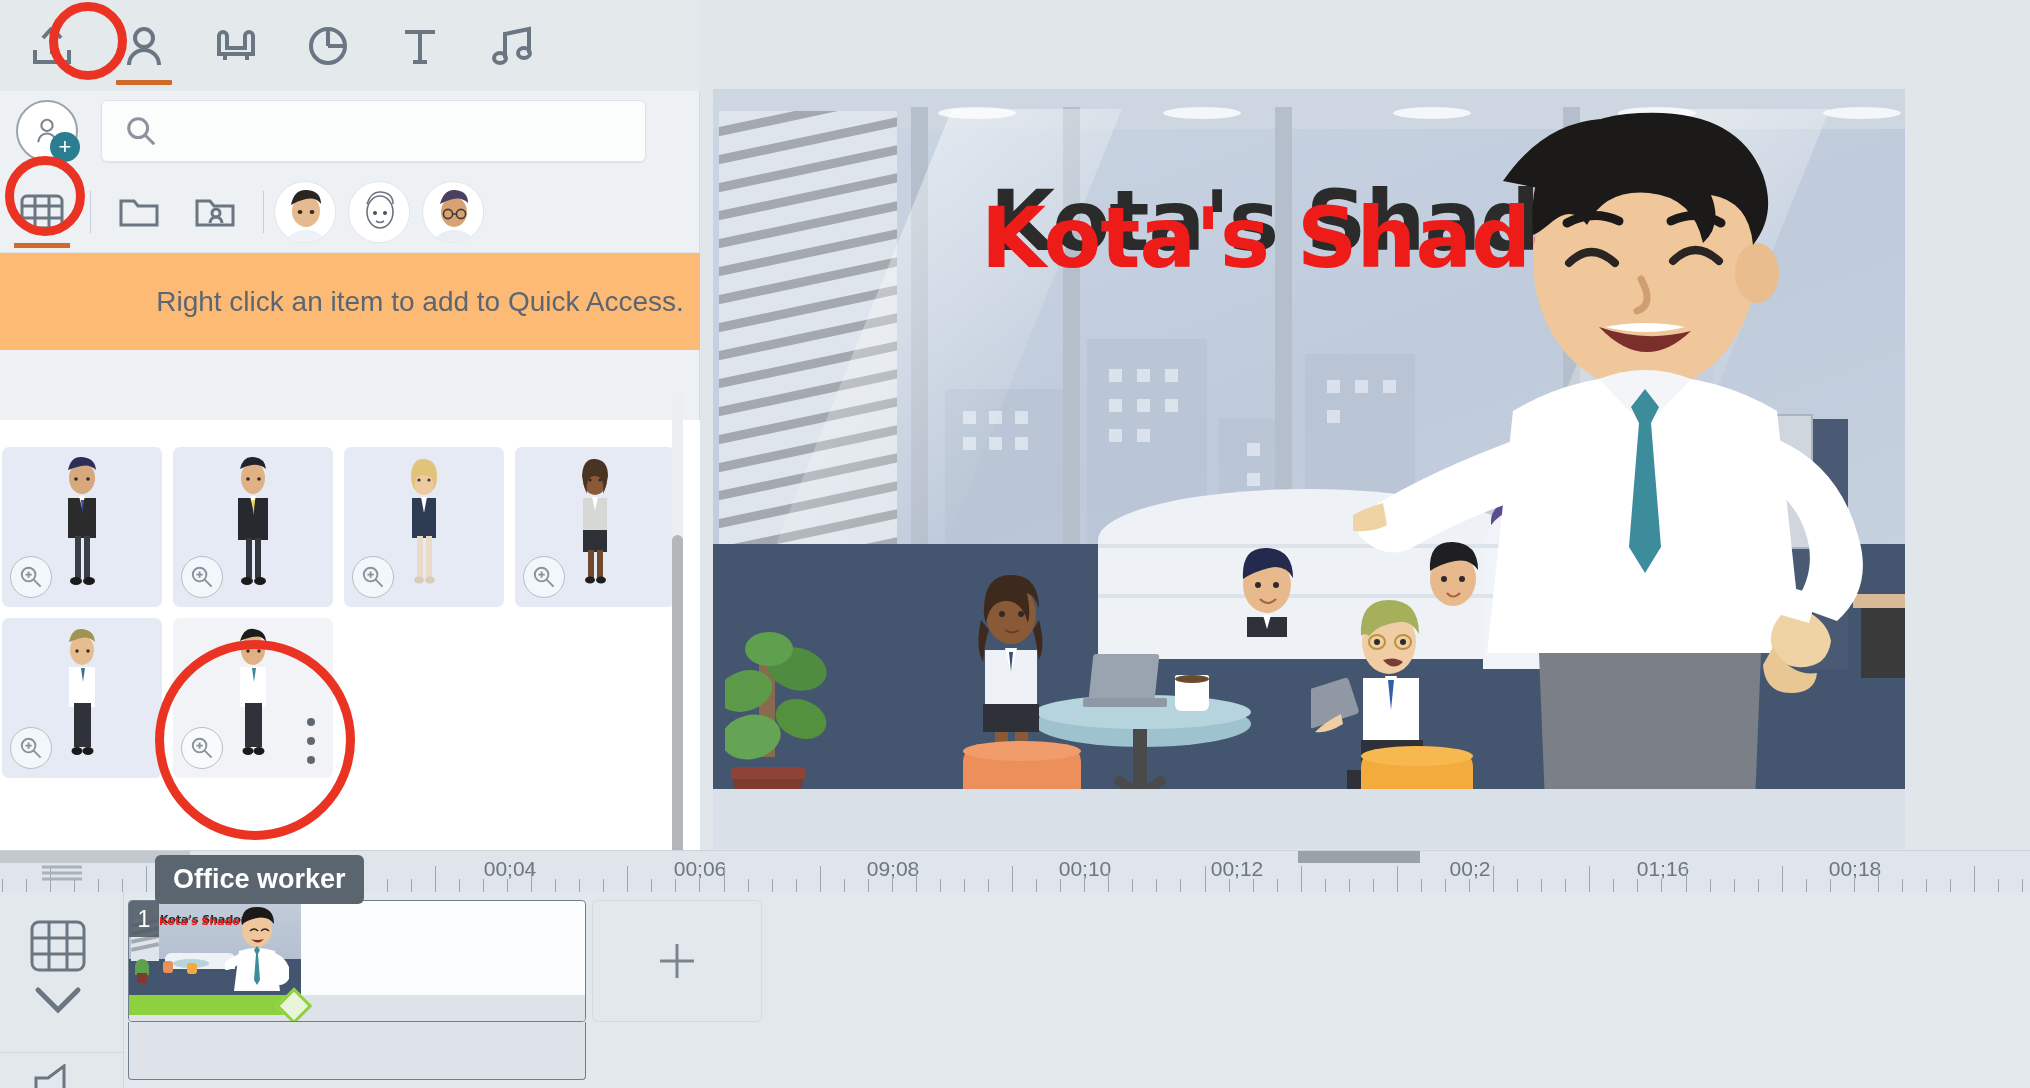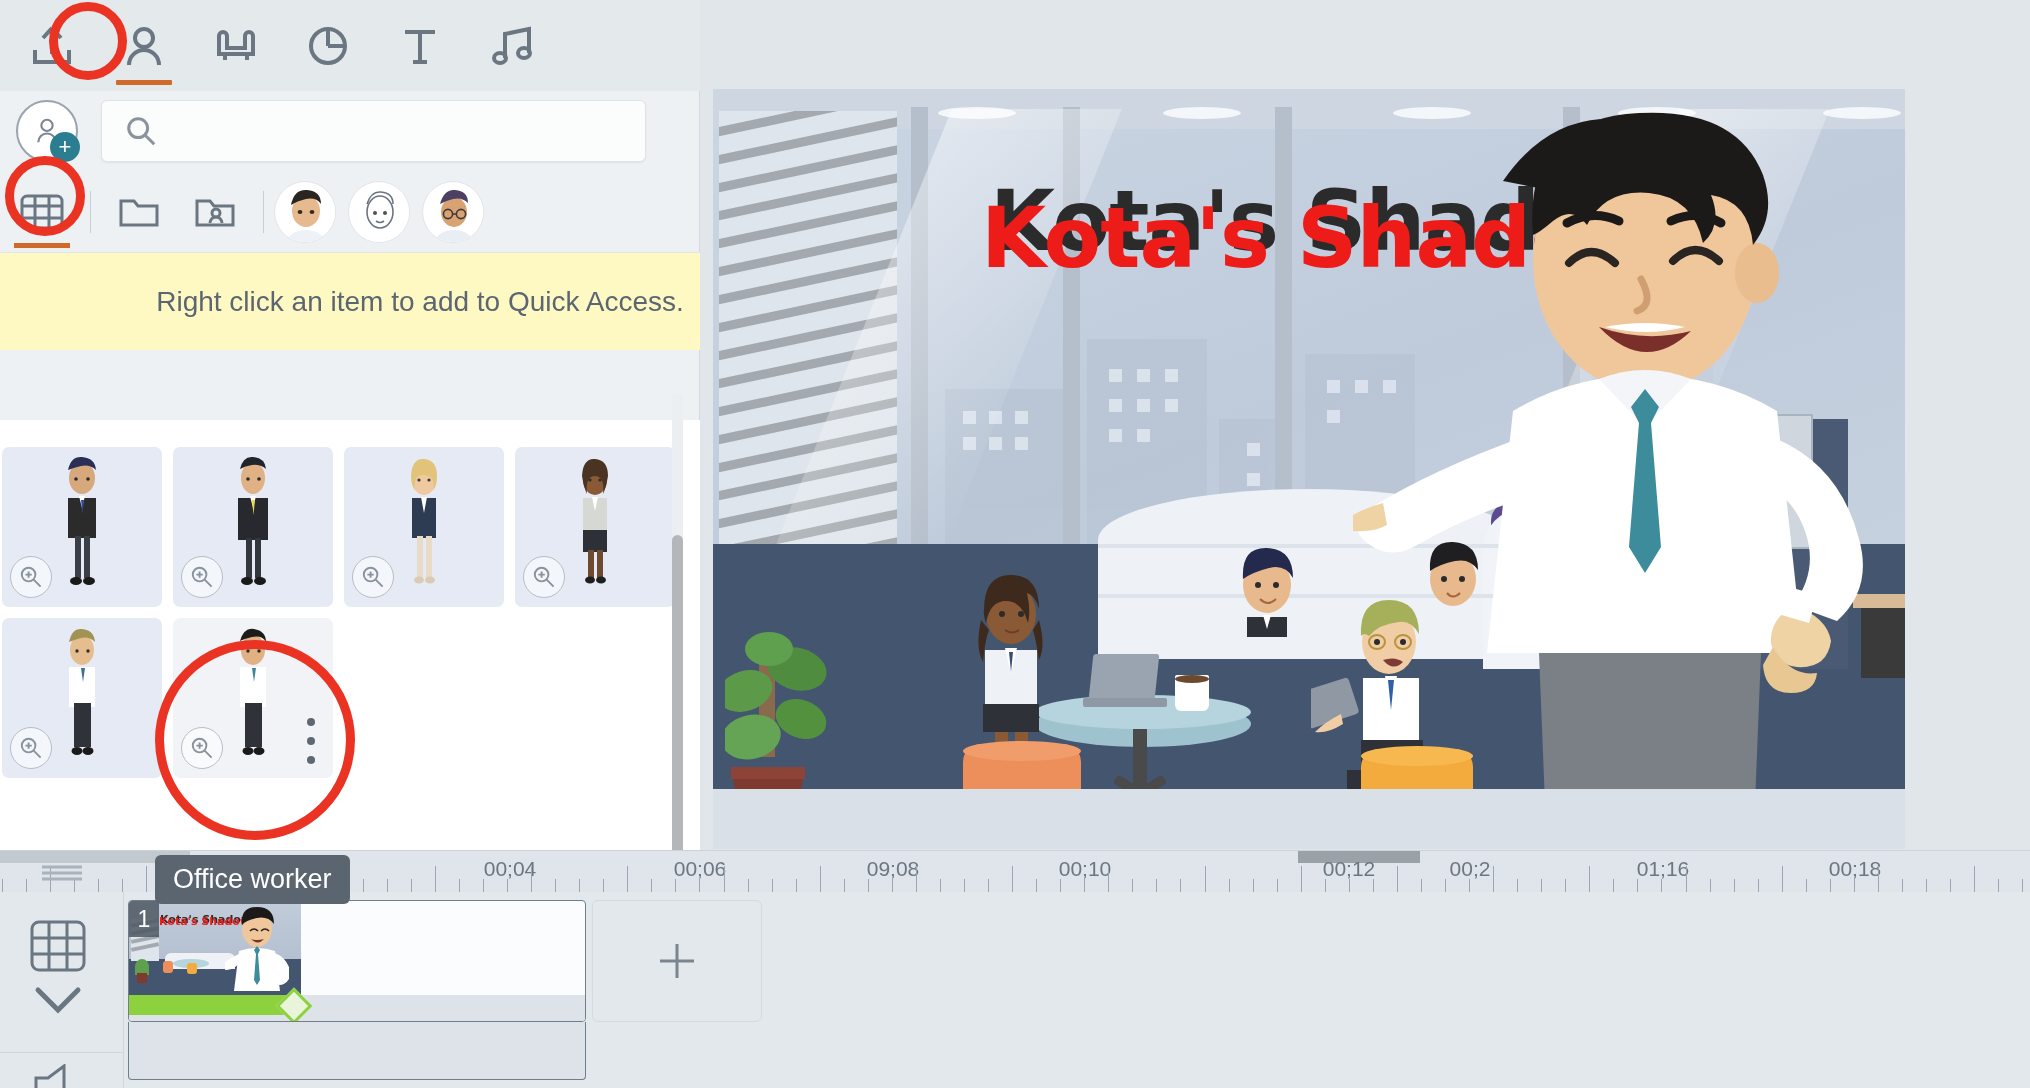--- a/index.html
+++ b/index.html
@@ -81,21 +81,21 @@
   .vdiv { width: 1px; height: 42px; background: #c6ced6; margin: 0 10px; }
   .avatar-chip {
     width: 62px; height: 62px; border-radius: 50%; background: #fff;
     border: 1px solid #e0e5e9; margin-right: 12px; overflow: hidden;
     position: relative; cursor: pointer; flex: 0 0 auto;
   }
 
   
   .hint-bar {
     position: absolute; left: 0; top: 161px; width: 840px; height: 98px;
-    background: #fef9c3; border-top: 1px solid #e2e6ea;
+    background: #fdba74; border-top: 1px solid #e2e6ea;
     display: flex; align-items: center; justify-content: center; text-align: right;
   }
   .hint-bar span { font-size: 28px; color: #5c6672; }
 
   
   .section-label {
     position: absolute; left: 0; top: 259px; width: 700px; height: 70px;
     background: #fff; display: flex; align-items: center; padding-left: 2px;
     border-bottom: 1px solid #eef1f3;
   }
@@ -138,21 +138,21 @@
   }
   .panel-scrollbar .thumb {
     position: absolute; left: 0; top: 142px; width: 11px; height: 322px;
     background: #b4b7b9; border-radius: 6px; cursor: pointer;
   }
 
   
   .tooltip {
     position: absolute; left: 155px; top: 855px; background: #5b6570;
     color: #fff; padding: 9px 18px; border-radius: 6px; font-size: 27px;
-    z-index: 40; white-space: nowrap;
+    z-index: 40; white-space: nowrap; font-weight: bold;
   }
 
   
   .stage {
     position: absolute; left: 700px; top: 91px; right: 0; height: 759px;
     background: #e0e6ea;
   }
   .canvas {
     position: absolute; left: 13px; top: -2px; width: 1192px; height: 760px;
     background: #c9d2dc; overflow: hidden;
@@ -788,21 +788,21 @@
 
   <div class="ruler">
     <div class="seek" style="left:0px;width:190px;background:#c2c9cf"></div>
     <div class="seek" style="left:1298px;width:122px;"></div>
 
     <div class="lbl" style="left:290px">00;02</div>
     <div class="lbl" style="left:510px">00;04</div>
     <div class="lbl" style="left:700px">00;06</div>
     <div class="lbl" style="left:893px">09;08</div>
     <div class="lbl" style="left:1085px">00;10</div>
-    <div class="lbl" style="left:1349px">00;12</div>
+    <div class="lbl" style="left:1237px">00;12</div>
     <div class="lbl" style="left:1470px">00;2</div>
     <div class="lbl" style="left:1663px">01;16</div>
     <div class="lbl" style="left:1855px">00;18</div>
 
     <div id="ruler-ticks">
         <div class="tick minor" style="left: 2px;"></div>
         <div class="tick minor" style="left: 26.05px;"></div>
         <div class="tick major" style="left: 50.1px;"></div>
         <div class="tick minor" style="left: 74.15px;"></div>
         <div class="tick minor" style="left: 98.2px;"></div>

